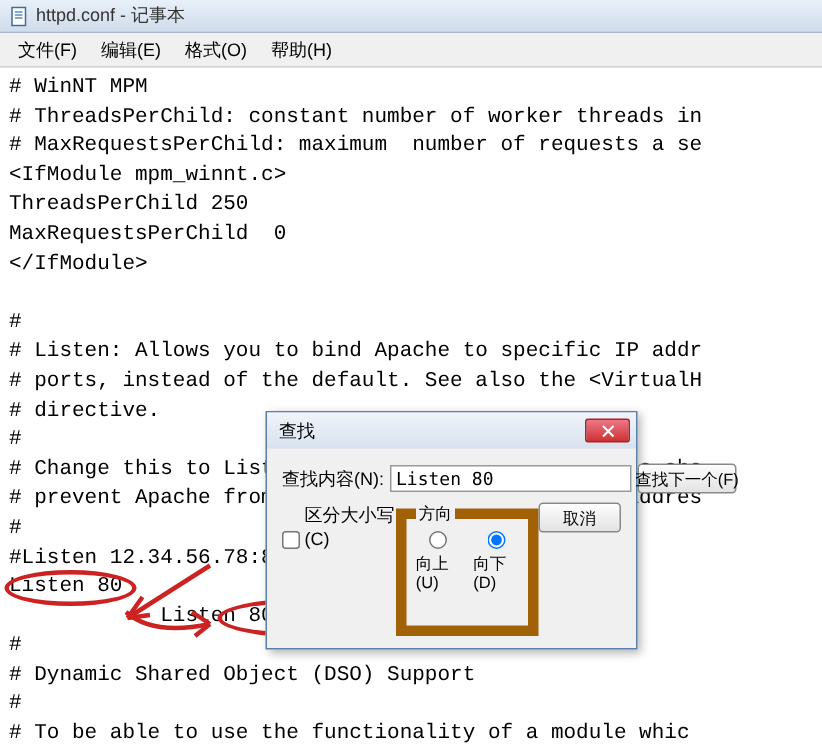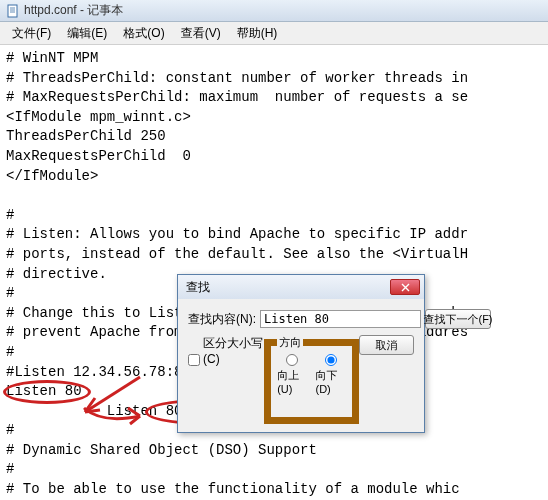--- a/index.html
+++ b/index.html
@@ -43,21 +43,20 @@
         <line x1="4" y1="8" x2="9" y2="8" stroke="#3a6ea5" stroke-width="0.8"></line>
       </svg>
   </span>
   <span class="title-text">httpd.conf - 记事本</span>
 </div>
 
 <div class="menubar">
   <span class="menu-item">文件(F)</span>
   <span class="menu-item">编辑(E)</span>
   <span class="menu-item">格式(O)</span>
-  <span class="menu-item">查看(V)</span>
   <span class="menu-item">帮助(H)</span>
 </div>
 
 <div class="editor"><span># WinNT MPM
 # ThreadsPerChild: constant number of worker threads in
 # MaxRequestsPerChild: maximum  number of requests a se
 &lt;IfModule mpm_winnt.c&gt;
 ThreadsPerChild 250
 MaxRequestsPerChild  0
 &lt;/IfModule&gt;

